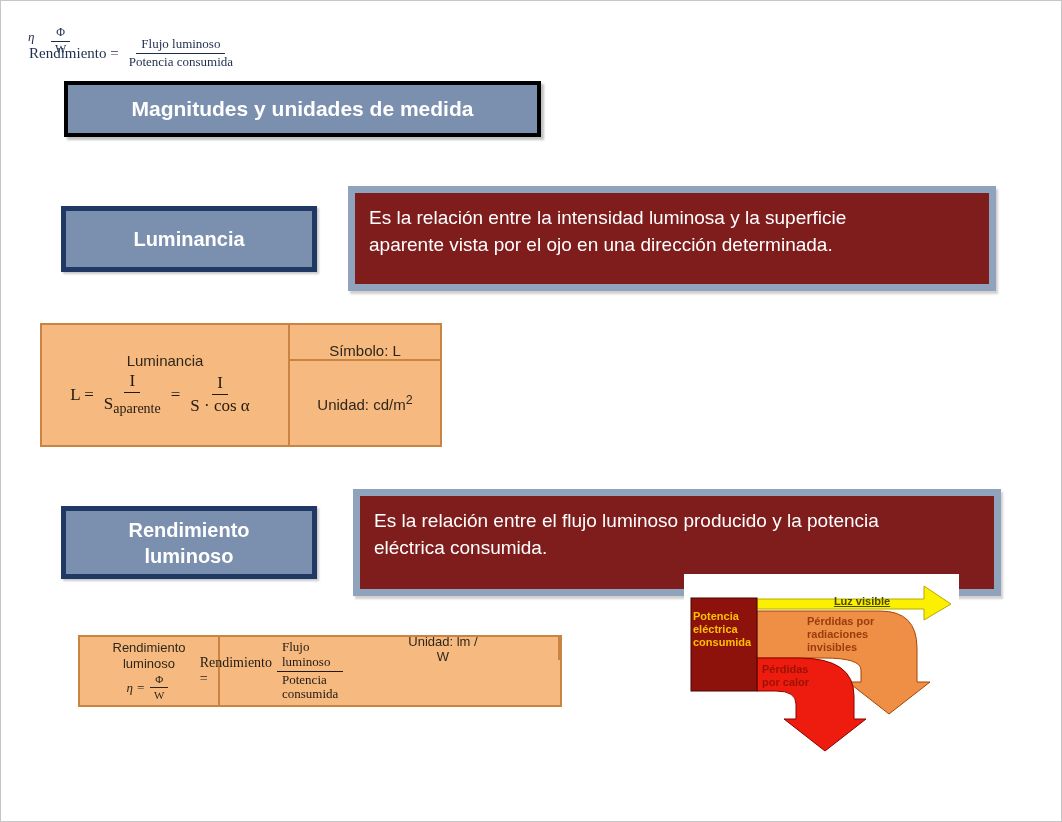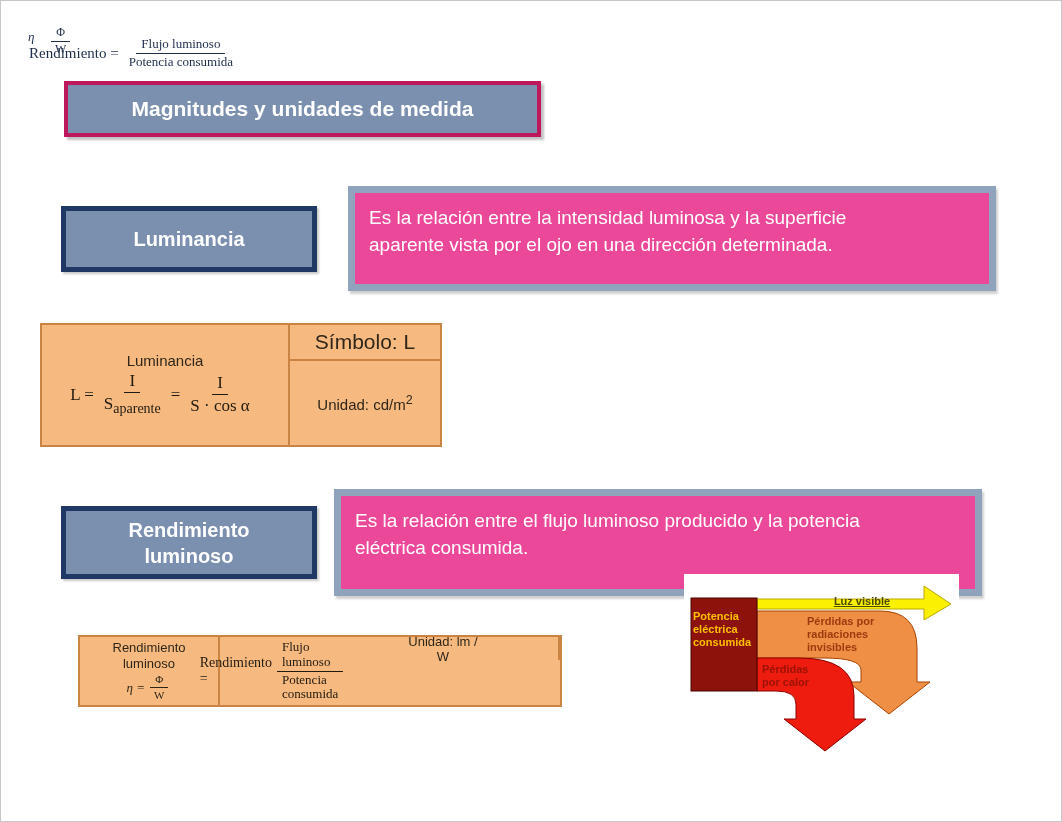--- a/index.html
+++ b/index.html
@@ -14,42 +14,42 @@
   .frac .num{display:block;border-bottom:1.6px solid currentColor;padding:0 5px 1px;}
   .frac .den{display:block;padding:1px 5px 0;}
 
   
   #top-formula{left:28px;top:36px;color:#1e2d4c;font-size:15px;display:flex;align-items:center;}
   #top-formula .frac{font-size:13px;}
   .ov-eta{left:27px;top:28px;color:#1e2d4c;font-size:13px;font-style:italic;z-index:3;}
   .ov-phifrac{left:49px;top:25px;color:#1e2d4c;font-size:12px;z-index:3;}
 
   
-  .banner{left:63px;top:80px;width:477px;height:56px;background:#7b90af;border:4px solid #be185d;
+  .banner{left:63px;top:80px;width:477px;height:56px;background:#7b90af;border:4px solid #000000;
           box-sizing:border-box;display:flex;align-items:center;justify-content:center;
           color:#fff;font-weight:bold;font-size:21px;box-shadow:3px 3px 2px rgba(120,120,120,.45);}
   .labelbox{background:#7b90af;border:5px solid #1f3864;box-sizing:border-box;display:flex;flex-direction:column;
           align-items:center;justify-content:center;color:#fff;font-weight:bold;font-size:20px;line-height:26px;
           box-shadow:2px 2px 2px rgba(120,120,120,.4);text-align:center;}
   #label1{left:60px;top:205px;width:256px;height:66px;}
   #label2{left:60px;top:505px;width:256px;height:73px;}
 
   
-  .descbox{background:#ec4899;border:7px solid #8fa3bc;box-sizing:border-box;color:#fff;
+  .descbox{background:#7f1d1d;border:7px solid #8fa3bc;box-sizing:border-box;color:#fff;
            font-size:19px;line-height:27px;padding:11px 14px;z-index:1;
            box-shadow:2px 3px 2px rgba(120,120,120,.35);}
   #desc1{left:347px;top:185px;width:648px;height:105px;}
-  #desc2{left:333px;top:488px;width:648px;height:107px;}
+  #desc2{left:352px;top:488px;width:648px;height:107px;}
   .descbox span{display:block;}
 
   
   .otable{background:#f6ba80;border:2px solid #c98443;box-sizing:border-box;color:#2f2619;display:grid;}
   #t1{left:39px;top:322px;width:402px;height:124px;grid-template-columns:248px 1fr;grid-template-rows:36px 1fr;}
   #t1 .c-main{grid-row:1/3;border-right:2px solid #c98443;display:flex;flex-direction:column;align-items:center;justify-content:center;}
-  #t1 .c-sym{border-bottom:2px solid #c98443;display:flex;align-items:center;justify-content:center;font-size:21px;}
+  #t1 .c-sym{border-bottom:2px solid #c98443;display:flex;align-items:flex-end;justify-content:center;font-size:15px;}
   #t1 .c-unit{display:flex;align-items:center;justify-content:center;font-size:15px;}
   .t-header{font-size:15px;margin-bottom:2px;}
   #t1 .formula{display:flex;align-items:center;font-size:17px;color:#211a10;}
   #t1 .formula sub{font-size:14px;}
 
   #t2{left:77px;top:634px;width:484px;height:72px;grid-template-columns:140px 108px 1fr;grid-template-rows:23px 1fr;font-size:13px;}
   #t2 .c-head{grid-row:1/3;border-right:2px solid #c98443;display:flex;flex-direction:column;align-items:center;justify-content:center;line-height:16px;}
   #t2 .c-sym{border-bottom:2px solid #c98443;border-right:2px solid #c98443;display:flex;align-items:center;justify-content:center;}
   #t2 .c-unit{border-right:2px solid #c98443;display:flex;flex-direction:column;align-items:center;justify-content:center;line-height:15px;}
   #t2 .c-formula{grid-row:1/3;display:flex;align-items:center;justify-content:center;font-size:14px;color:#211a10;}

